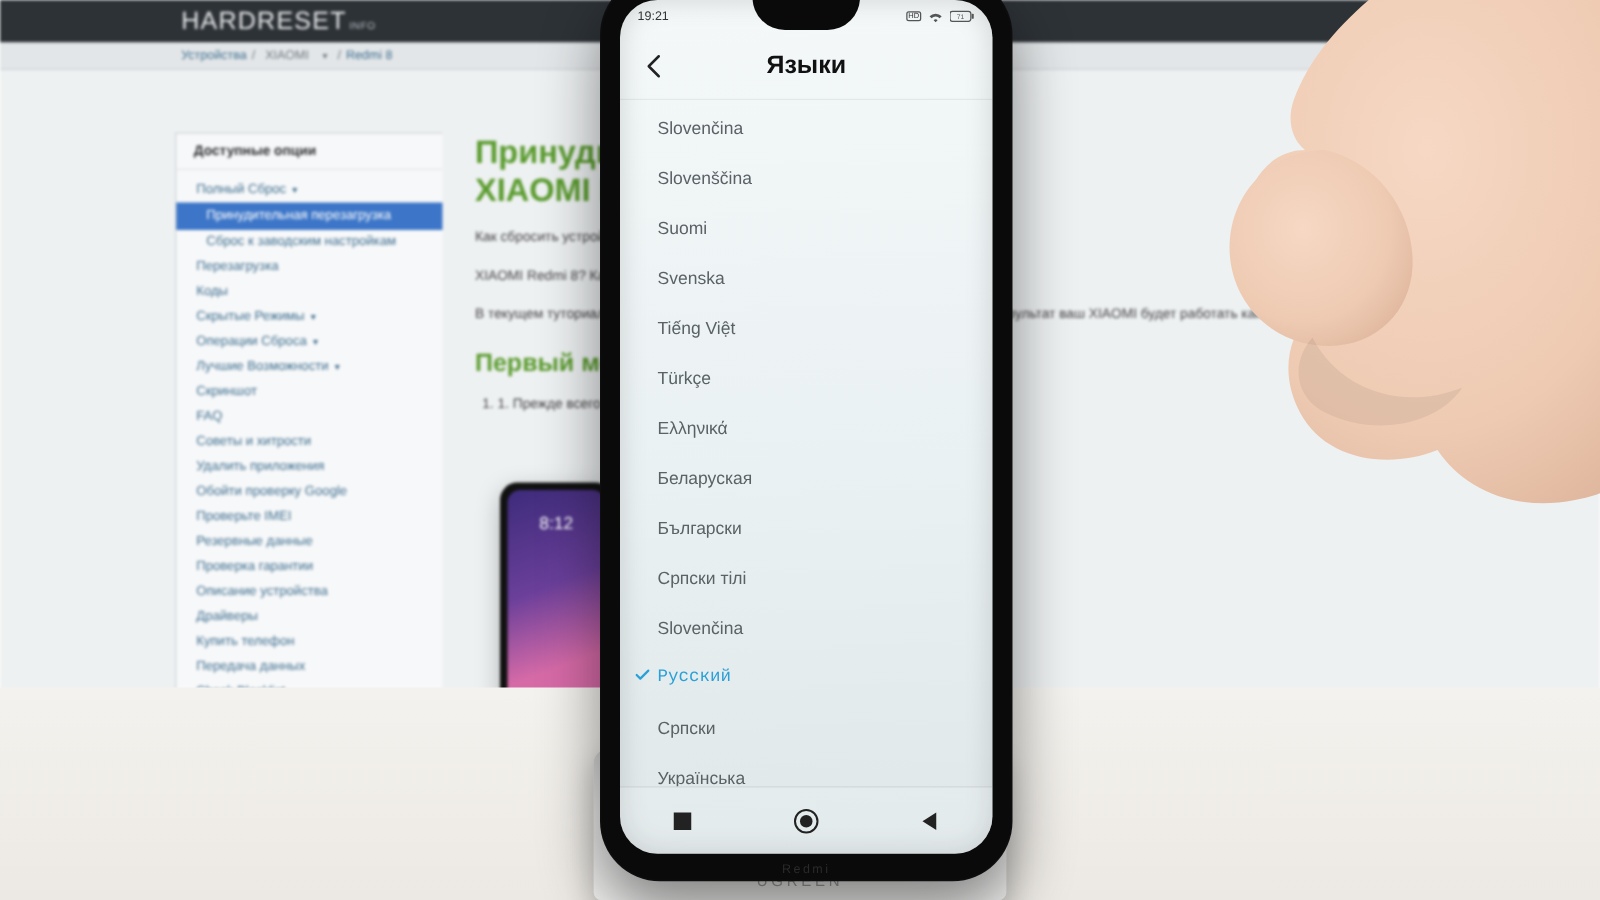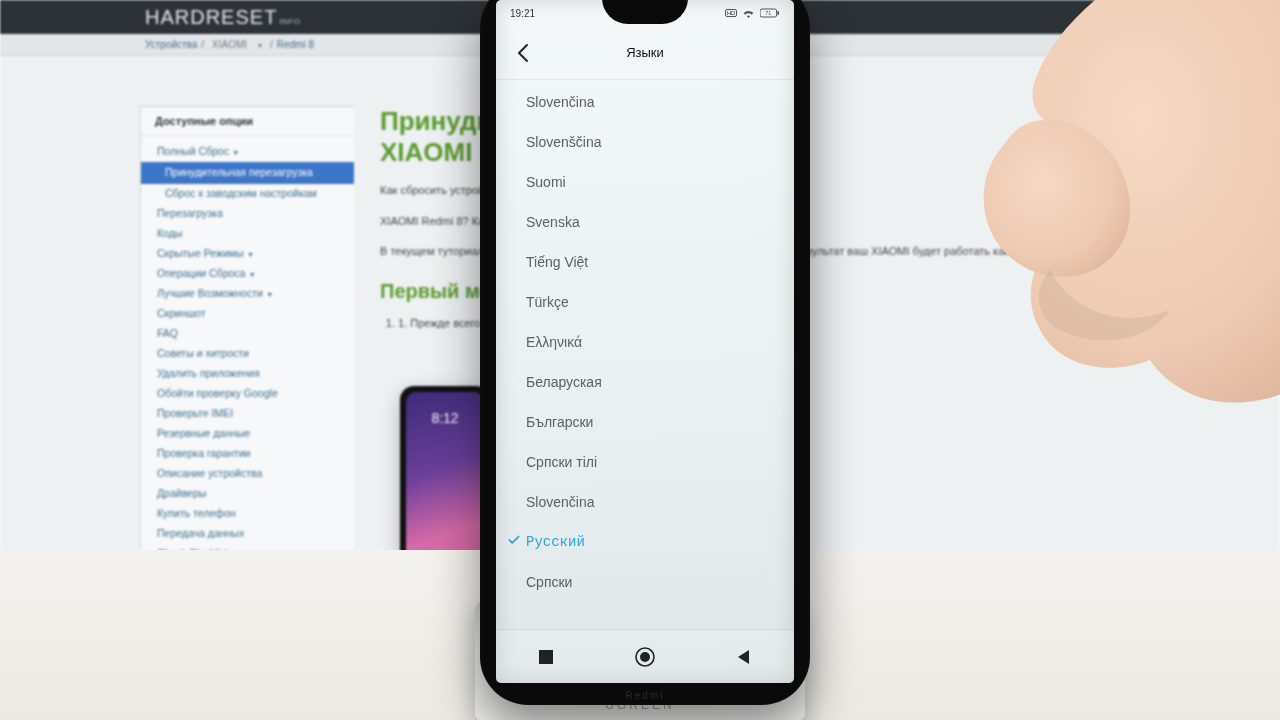--- a/index.html
+++ b/index.html
@@ -94,21 +94,21 @@
   
   .phone {
     position:absolute; left:480px; top:-20px; width:330px; height:725px;
     background:#0a0a0b; border-radius:48px;
     box-shadow:0 24px 48px rgba(0,0,0,.45), inset 0 0 3px rgba(255,255,255,.06);
     padding:20px 16px 22px;
   }
   .screen {
     position:relative; width:100%; height:100%;
     background:linear-gradient(178deg,#f4f8f9 0%,#eaf1f2 55%,#dfe7e8 100%);
-    border-radius:5px; overflow:hidden;
+    border-radius:30px; overflow:hidden;
     box-shadow:inset 0 0 22px rgba(0,0,0,.15);
   }
   .notch {
     position:absolute; top:-2px; left:50%; transform:translateX(-50%);
     width:86px; height:26px; background:#0a0a0b;
     border-radius:0 0 44px 44px;
   }
   
   .status {
     position:absolute; top:0; left:0; right:0; height:26px;
@@ -123,21 +123,21 @@
   
   .appheader {
     position:absolute; top:26px; left:0; right:0; height:54px;
     display:flex; align-items:center; justify-content:center;
     border-bottom:1px solid rgba(0,0,0,.06);
   }
   .appheader .back {
     position:absolute; left:16px; top:50%; transform:translateY(-50%);
     width:24px; height:24px; color:#222;
   }
-  .appheader .title { font-size:13px; color:#111; font-weight:400; }
+  .appheader .title { font-size:20px; color:#111; font-weight:700; }
 
   
   .langs {
     position:absolute; top:80px; left:0; right:0; bottom:54px;
     overflow:hidden; padding:2px 0;text-align:center;
   }
   .lang {
     display:flex; align-items:center; height:40px;
     padding:0 26px; font-size:14px; color:#5a6266;
   }
@@ -342,20 +342,26 @@
               <path d="M4 12l5 5L20 6" stroke="#2aa0d8" stroke-width="3" fill="none" stroke-linecap="round" stroke-linejoin="round"></path>
             </svg></span>
           <span>Русский</span>
         </div>
         <div class="lang">
           <span class="chk"><svg width="14" height="14" viewBox="0 0 24 24">
               <path d="M4 12l5 5L20 6" stroke="#2aa0d8" stroke-width="3" fill="none" stroke-linecap="round" stroke-linejoin="round"></path>
             </svg></span>
           <span>Српски</span>
         </div>
+        <div class="lang">
+          <span class="chk"><svg width="14" height="14" viewBox="0 0 24 24">
+              <path d="M4 12l5 5L20 6" stroke="#2aa0d8" stroke-width="3" fill="none" stroke-linecap="round" stroke-linejoin="round"></path>
+            </svg></span>
+          <span>Українська</span>
+        </div>
       </div>
 
     <div class="navbar">
       <span class="navbtn">
         <svg width="16" height="16" viewBox="0 0 16 16">
             <rect x="1" y="1" width="14" height="14" fill="#222"></rect>
           </svg>
       </span>
       <span class="navbtn">
         <svg width="22" height="22" viewBox="0 0 22 22">

